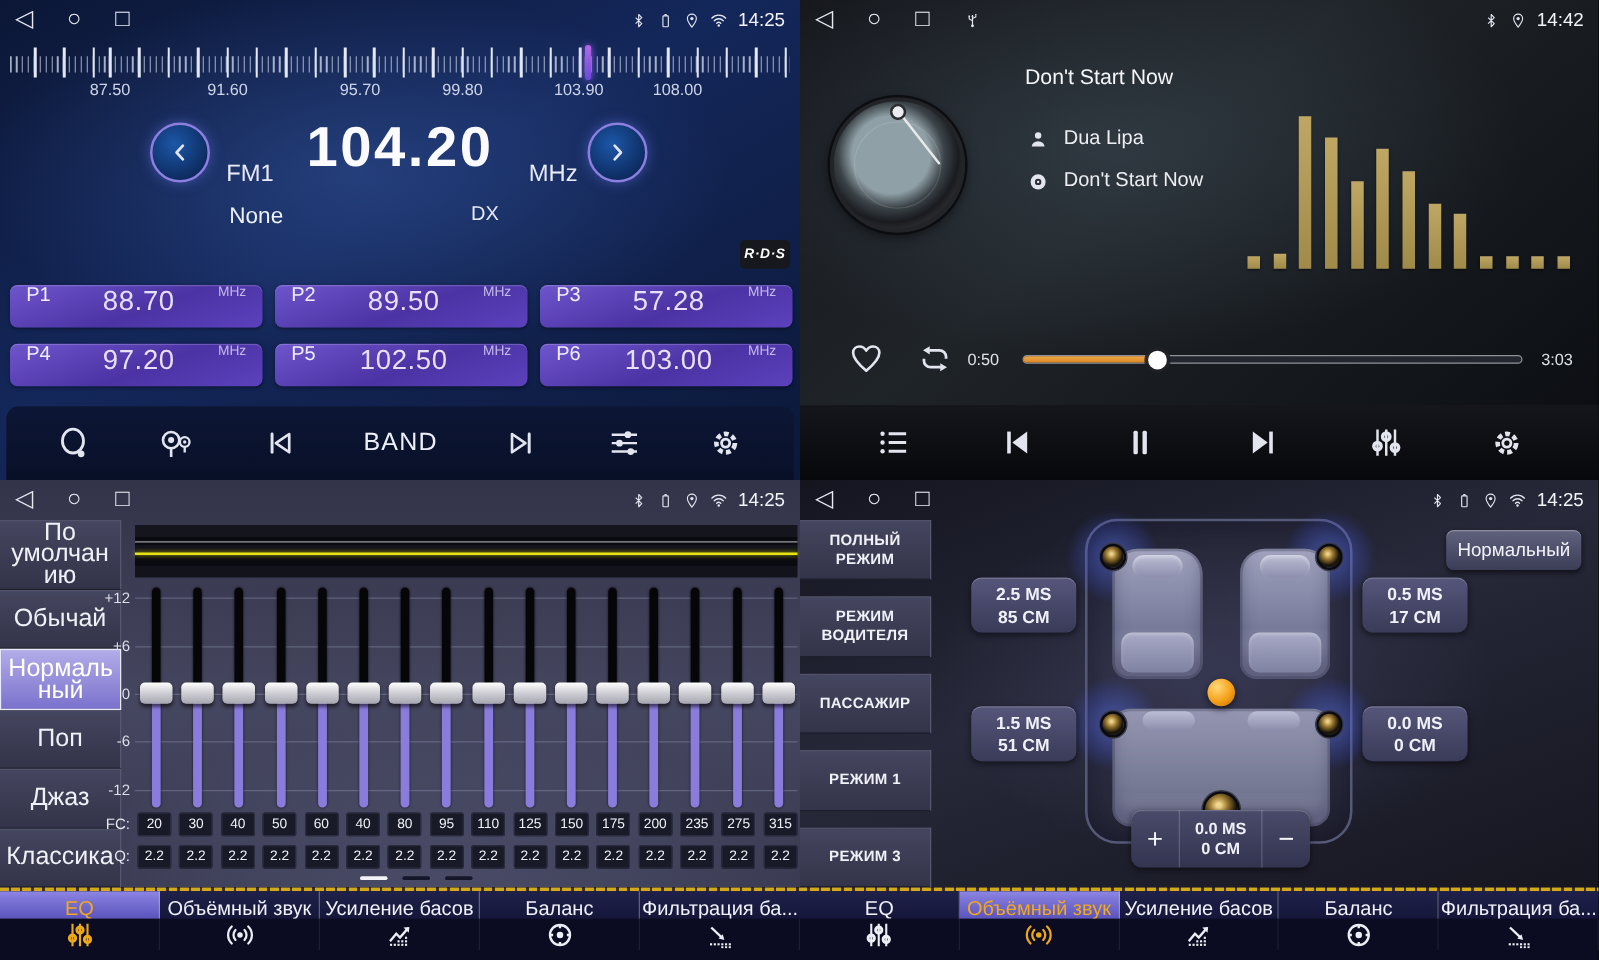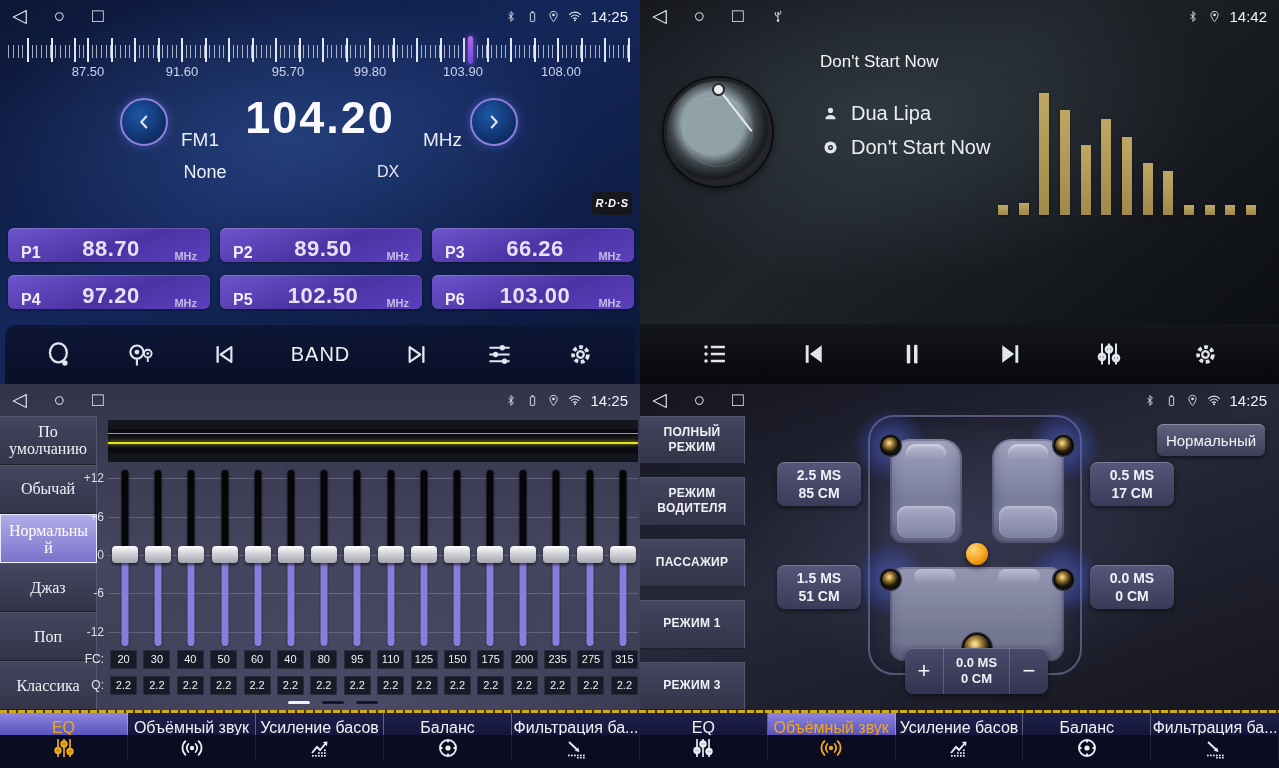--- a/index.html
+++ b/index.html
@@ -23,38 +23,38 @@
                linear-gradient(150deg,#0c1736,#14275a 45%,#0b1838);}
   #radio .scale{position:absolute;left:8px;top:36px;width:624px;height:28px;}
   #radio .ticks.minor{position:absolute;left:0;right:0;top:9px;height:13px;
     background:repeating-linear-gradient(90deg,rgba(215,222,240,.75) 0 1px,transparent 1px 4.7px);background-position:79px 0;}
   #radio .ticks.major{position:absolute;left:0;right:0;top:2px;height:24px;
     background:repeating-linear-gradient(90deg,rgba(240,244,252,.95) 0 2px,transparent 2px 23.5px);background-position:79px 0;}
   #radio .pointer{position:absolute;left:460px;top:0;width:5px;height:28px;border-radius:3px;
     background:linear-gradient(180deg,#b46ae8,#6a48d8);box-shadow:0 0 6px #8a5ae0;}
   #radio .scale-labels span{position:absolute;top:64px;transform:translateX(-50%);font-size:13px;color:#cdd4e8;}
   #radio .sl0{left:88px}#radio .sl1{left:182px}#radio .sl2{left:288px}
-  #radio .sl3{left:370px}#radio .sl4{left:463px}#radio .sl5{left:561px}
+  #radio .sl3{left:370px}#radio .sl4{left:463px}#radio .sl5{left:542px}
   #radio .arrow{position:absolute;width:48px;height:48px;border-radius:50%;border:2px solid #8d7fe0;
     background:radial-gradient(circle at 40% 35%,#1c57a8,#0d2a5e 75%);display:flex;align-items:center;justify-content:center;
     box-shadow:0 0 10px rgba(90,110,220,.55);cursor:pointer;}
   #radio .arrow.left{left:120px;top:98px;} #radio .arrow.right{left:470px;top:98px;}
   #radio .bandlbl{position:absolute;left:181px;top:129px;font-size:19px;color:#e9ebf5;}
   #radio .freq{position:absolute;left:225px;top:92px;width:190px;text-align:center;
     font-size:45px;font-weight:700;letter-spacing:2px;color:#fbfbff;}
   #radio .unitlbl{position:absolute;left:423px;top:129px;font-size:19px;color:#e9ebf5;}
   #radio .station{position:absolute;left:170px;top:162px;width:70px;text-align:center;font-size:18px;color:#eff1f8;}
   #radio .mode{position:absolute;left:368px;top:163px;width:40px;text-align:center;font-size:16px;color:#e6e9f4;}
   #radio .rds{position:absolute;left:592px;top:192px;width:40px;height:23px;border-radius:4px;background:#17181d;
     color:#fff;font-size:11px;font-weight:700;font-style:italic;text-align:center;line-height:23px;letter-spacing:.5px;}
   #radio .presets{position:absolute;left:8px;top:228px;width:626px;height:82px;
     display:grid;grid-template-columns:1fr 1fr 1fr;grid-template-rows:34px 34px;gap:13px 10px;}
-  #radio .preset{display:flex;align-items:flex-end;padding:0 13px;border:none;border-radius:6px;cursor:pointer;
+  #radio .preset{display:flex;align-items:flex-start;padding:0 13px;border:none;border-radius:6px;cursor:pointer;
     background:linear-gradient(160deg,#6e55cc 0%,#4b33a4 55%,#5c41bd 100%);
-    box-shadow:inset 0 1px 0 rgba(255,255,255,.18),0 1px 3px rgba(0,0,0,.4);font-weight:bold;}
+    box-shadow:inset 0 1px 0 rgba(255,255,255,.18),0 1px 3px rgba(0,0,0,.4);}
   #radio .preset .pk{font-size:16px;color:#f0eefb;width:34px;text-align:left;}
   #radio .preset .pf{flex:1;font-size:22px;color:#e6e1f7;text-align:center;letter-spacing:.5px;}
   #radio .preset .pu{font-size:11px;color:#c3bbe9;width:30px;text-align:right;}
   #radio .toolbar{position:absolute;left:5px;right:5px;bottom:0;height:59px;border-radius:10px 10px 0 0;
     background:linear-gradient(180deg,#0d1635,#081028);display:flex;align-items:center;justify-content:space-around;padding:0 14px;}
   #radio .toolbar .tbtn{background:none;border:none;cursor:pointer;color:#e8eaf2;display:flex;align-items:flex-start;}
   #radio .toolbar .bandtxt{font-size:20px;letter-spacing:1px;color:#eef0f8;}
 
   
   #player{position:absolute;left:640px;top:0;width:639px;height:384px;
@@ -64,21 +64,21 @@
     background:radial-gradient(circle at 45% 42%,#8fa0a6 0 38%,#3c4449 52%,#191b1f 66%,#26282c 72%,#101114 100%);
     border:3px solid #222428;box-shadow:0 0 0 2px #0c0d10,0 3px 10px rgba(0,0,0,.6);}
   #player .album::before{content:"";position:absolute;inset:16px;border-radius:50%;border:1px solid rgba(255,255,255,.12);}
   #player .tonearm{position:absolute;left:52px;top:10px;width:2px;height:52px;background:#e8e8ea;
     transform:rotate(-38deg);transform-origin:top left;border-radius:1px;}
   #player .tonearm::before{content:"";position:absolute;left:-4px;top:-6px;width:9px;height:9px;border-radius:50%;
     background:#ececf0;box-shadow:0 0 0 2px #2a2c30;}
   #player .title{position:absolute;left:180px;top:52px;font-size:17px;color:#f4f5f8;}
   #player .meta{position:absolute;left:182px;display:flex;align-items:center;gap:12px;}
   #player .meta.artist{top:102px;} #player .meta.albumrow{top:136px;}
-  #player .meta .mtxt{font-size:20px;color:#eceef2;}
+  #player .meta .mtxt{font-size:16px;color:#eceef2;}
   #player .spectrum{position:absolute;left:358px;top:87px;width:258px;height:128px;
     display:flex;align-items:flex-end;justify-content:space-between;}
   #player .sbar{width:10px;background:linear-gradient(180deg,#bfa763,#a08a49);box-shadow:0 1px 2px rgba(0,0,0,.5);}
   #player .prow{position:absolute;left:0;right:0;top:268px;height:40px;}
   #player .heart{position:absolute;left:33px;top:4px;background:none;border:none;cursor:pointer;color:#e9ebf1;}
   #player .repeat{position:absolute;left:88px;top:4px;background:none;border:none;cursor:pointer;color:#e9ebf1;}
   #player .elapsed{position:absolute;left:134px;top:12px;font-size:13px;color:#dfe2e8;}
   #player .ptrack{position:absolute;left:178px;top:16px;width:400px;height:7px;border-radius:4px;
     background:#23262c;border:1px solid #8f9298;cursor:pointer;}
   #player .pfill{position:absolute;left:0;top:0;bottom:0;border-radius:4px 0 0 4px;background:linear-gradient(180deg,#f0a84a,#d88822);}
@@ -91,21 +91,21 @@
 
   
   #eq{position:absolute;left:0;top:384px;width:640px;height:326px;
     background:radial-gradient(ellipse 430px 190px at 55% 100%,rgba(130,130,175,.22),transparent 70%),
                linear-gradient(180deg,#333449,#45465f 55%,#3a3b52);}
   .sidelist{position:absolute;left:0;top:32px;bottom:0;display:flex;flex-direction:column;}
   #eq .sidelist{width:97px;}
   .side-item{flex:1;display:flex;align-items:center;justify-content:center;text-align:center;padding:2px 4px;
     background:linear-gradient(180deg,#45465f,#333449);border-bottom:1px solid #1e1f2d;border-right:1px solid #565870;
     box-shadow:inset 0 1px 0 rgba(255,255,255,.07);color:#f0f1f6;cursor:pointer;overflow-wrap:anywhere;}
-  #eq .side-item{font-size:16px;line-height:17px;font-family:Liberation Serif, serif;}
+  #eq .side-item{font-size:20px;line-height:17px;}
   .side-item.selected{background:linear-gradient(180deg,#b3ace8,#7a72cc);border:1px solid #e9e9ff;color:#fff;}
   #eq .graph{position:absolute;left:108px;top:36px;width:530px;height:42px;
     background:linear-gradient(180deg,#15151d 0 22%,#0a0a11 22% 38%,#13131b 38% 60%,#0a0a11 60% 78%,#13131b 78% 100%);}
   #eq .graph .grayline{position:absolute;left:0;right:0;top:31%;height:1px;background:#9b9ba4;}
   #eq .graph .yellowline{position:absolute;left:0;right:0;top:52%;height:2px;background:#e6e313;box-shadow:0 0 4px #b8b410;}
   #eq .gline{position:absolute;left:108px;width:530px;height:1px;background:rgba(140,142,170,.45);}
   #eq .g0{top:94px}#eq .g1{top:133px}#eq .g2{top:171px}#eq .g3{top:209px}#eq .g4{top:248px}
   #eq .scalelab{position:absolute;left:66px;width:38px;text-align:right;font-size:12px;color:#dcdee8;transform:translateY(-50%);}
   #eq .sliders{position:absolute;left:110px;top:86px;width:528px;height:176px;display:flex;justify-content:space-between;}
   #eq .slider{position:relative;width:30px;height:100%;cursor:pointer;}
@@ -406,21 +406,21 @@
         <span class="pf" data-name="preset-frequency">88.70</span>
         <span class="pu" data-name="preset-unit">MHz</span>
       </button>
       <button class="preset" data-name="preset-button">
         <span class="pk" data-name="preset-key">P2</span>
         <span class="pf" data-name="preset-frequency">89.50</span>
         <span class="pu" data-name="preset-unit">MHz</span>
       </button>
       <button class="preset" data-name="preset-button">
         <span class="pk" data-name="preset-key">P3</span>
-        <span class="pf" data-name="preset-frequency">66.26</span>
+        <span class="pf" data-name="preset-frequency">57.28</span>
         <span class="pu" data-name="preset-unit">MHz</span>
       </button>
       <button class="preset" data-name="preset-button">
         <span class="pk" data-name="preset-key">P4</span>
         <span class="pf" data-name="preset-frequency">97.20</span>
         <span class="pu" data-name="preset-unit">MHz</span>
       </button>
       <button class="preset" data-name="preset-button">
         <span class="pk" data-name="preset-key">P5</span>
         <span class="pf" data-name="preset-frequency">102.50</span>
@@ -519,20 +519,38 @@
       <div class="sbar" data-name="spectrum-bar" style="height: 75%;"></div>
       <div class="sbar" data-name="spectrum-bar" style="height: 61%;"></div>
       <div class="sbar" data-name="spectrum-bar" style="height: 41%;"></div>
       <div class="sbar" data-name="spectrum-bar" style="height: 34%;"></div>
       <div class="sbar" data-name="spectrum-bar" style="height: 8%;"></div>
       <div class="sbar" data-name="spectrum-bar" style="height: 8%;"></div>
       <div class="sbar" data-name="spectrum-bar" style="height: 8%;"></div>
       <div class="sbar" data-name="spectrum-bar" style="height: 8%;"></div>
     </div>
 
+  <div class="prow" data-name="progress-row">
+    <button class="heart" data-name="favorite-button">
+        <svg class="ic" width="28" height="28" data-name="heart-icon">
+          <use href="#i-heart"></use>
+        </svg>
+      </button>
+    <button class="repeat" data-name="repeat-button">
+        <svg class="ic" width="28" height="28" data-name="repeat-icon">
+          <use href="#i-repeat"></use>
+        </svg>
+      </button>
+    <span class="elapsed" data-name="elapsed-time">0:50</span>
+    <div class="ptrack" data-name="progress-bar">
+      <div class="pfill" data-name="progress-fill" style="width: 27%;"></div>
+      <div class="pthumb" data-name="progress-thumb" style="left: 27%;"></div>
+    </div>
+    <span class="duration" data-name="total-time">3:03</span>
+  </div>
 
   <div class="toolbar" data-name="player-toolbar">
     <button class="tbtn" data-name="playlist-button">
         <svg class="ic" width="28" height="28" data-name="playlist-icon">
           <use href="#i-list"></use>
         </svg>
       </button>
     <button class="tbtn" data-name="previous-track-button">
         <svg class="ic" width="30" height="30" data-name="previous-icon">
           <use href="#i-prev-f"></use>
@@ -584,22 +602,22 @@
         </svg>
     </div>
     <span class="time" data-name="clock">14:25</span>
   </div>
 
   <div class="sidelist" data-name="eq-preset-list">
 
   <div class="side-item" data-name="eq-preset-item">По умолчанию</div>
       <div class="side-item" data-name="eq-preset-item">Обычай</div>
       <div class="side-item selected" data-name="eq-preset-item">Нормальный</div>
+      <div class="side-item" data-name="eq-preset-item">Поп</div>
       <div class="side-item" data-name="eq-preset-item">Джаз</div>
-      <div class="side-item" data-name="eq-preset-item">Поп</div>
       <div class="side-item" data-name="eq-preset-item">Классика</div>
     </div>
 
   <div class="graph" data-name="eq-curve-panel">
     <div class="grayline" data-name="eq-curve-baseline"></div>
     <div class="yellowline" data-name="eq-curve-line"></div>
   </div>
 
   <div class="gline g0"></div>
   <div class="gline g1"></div>

